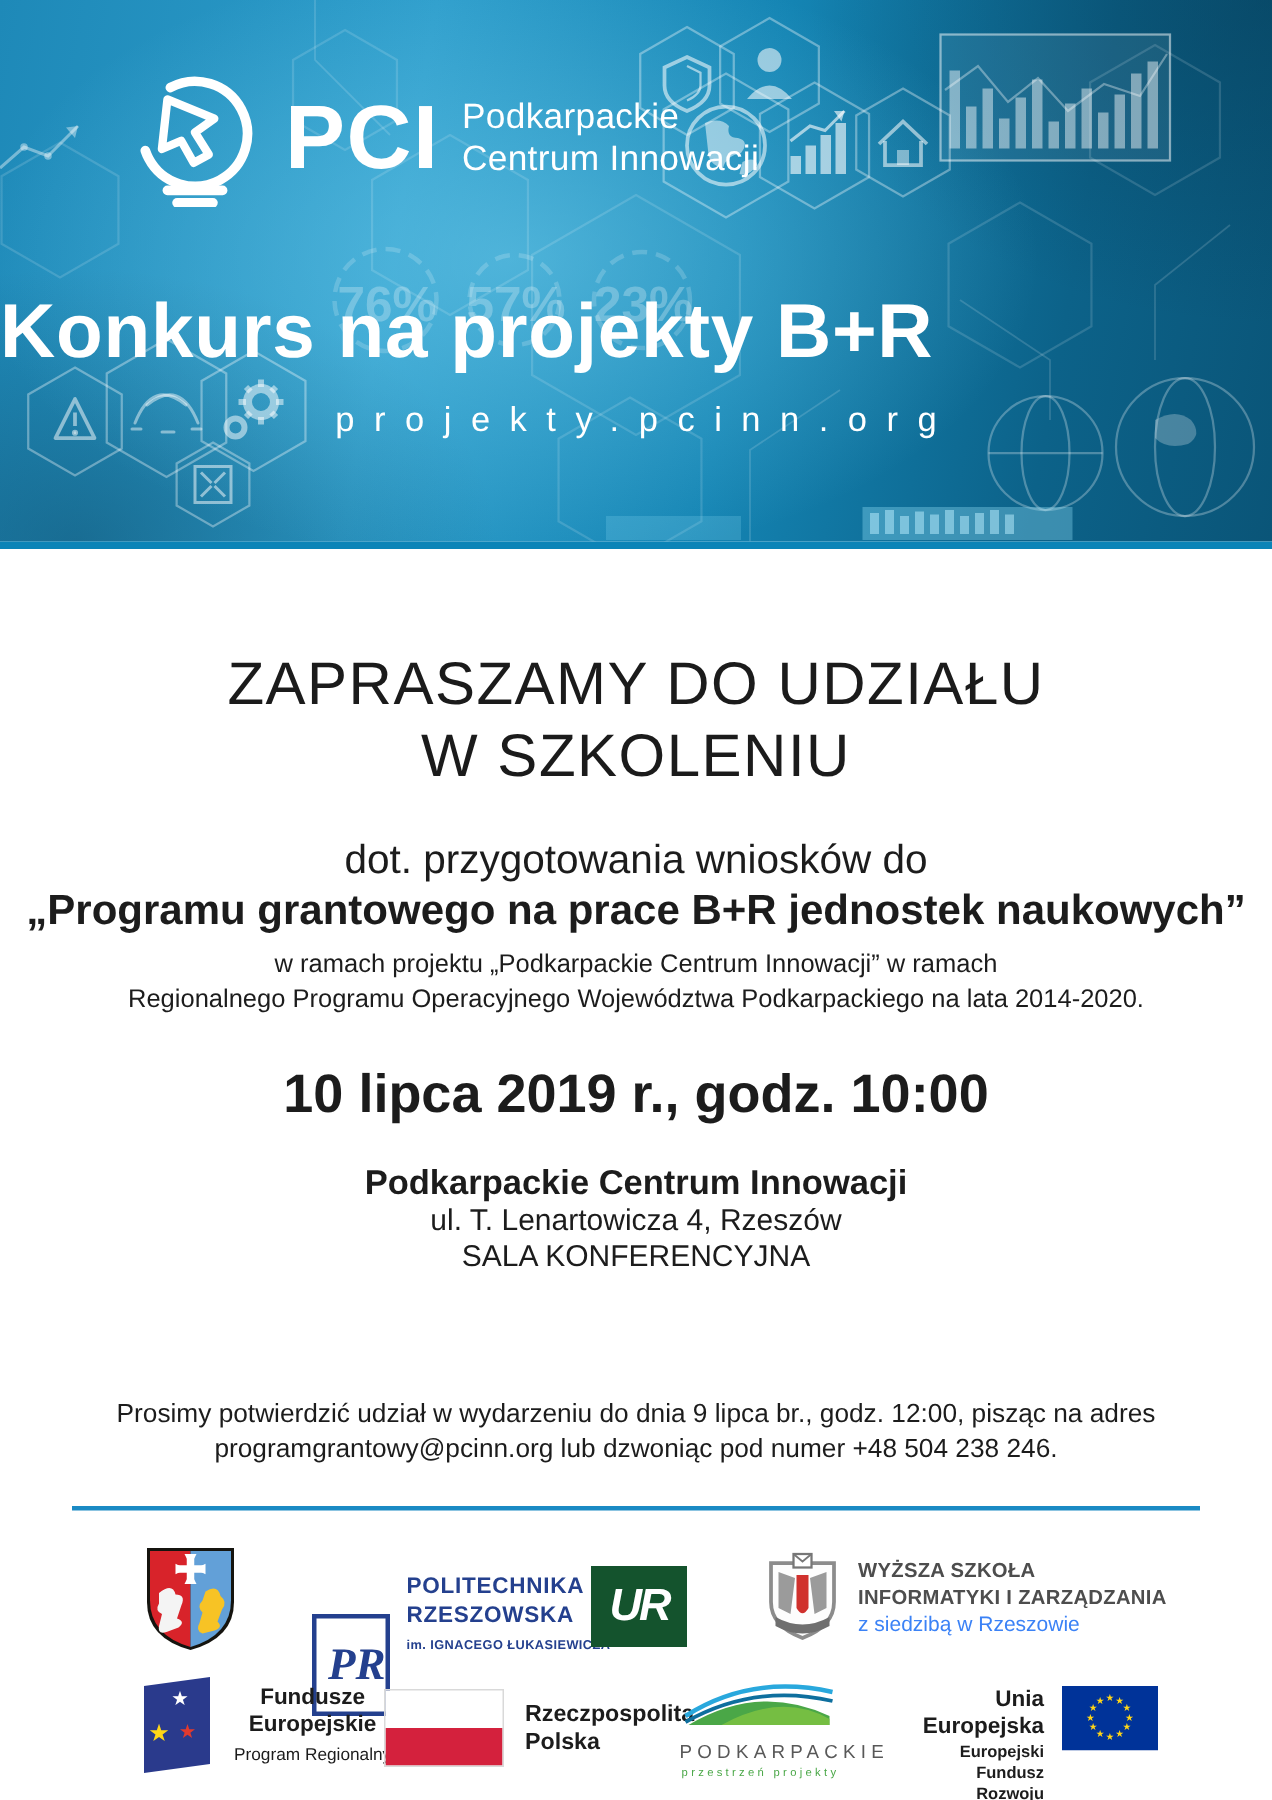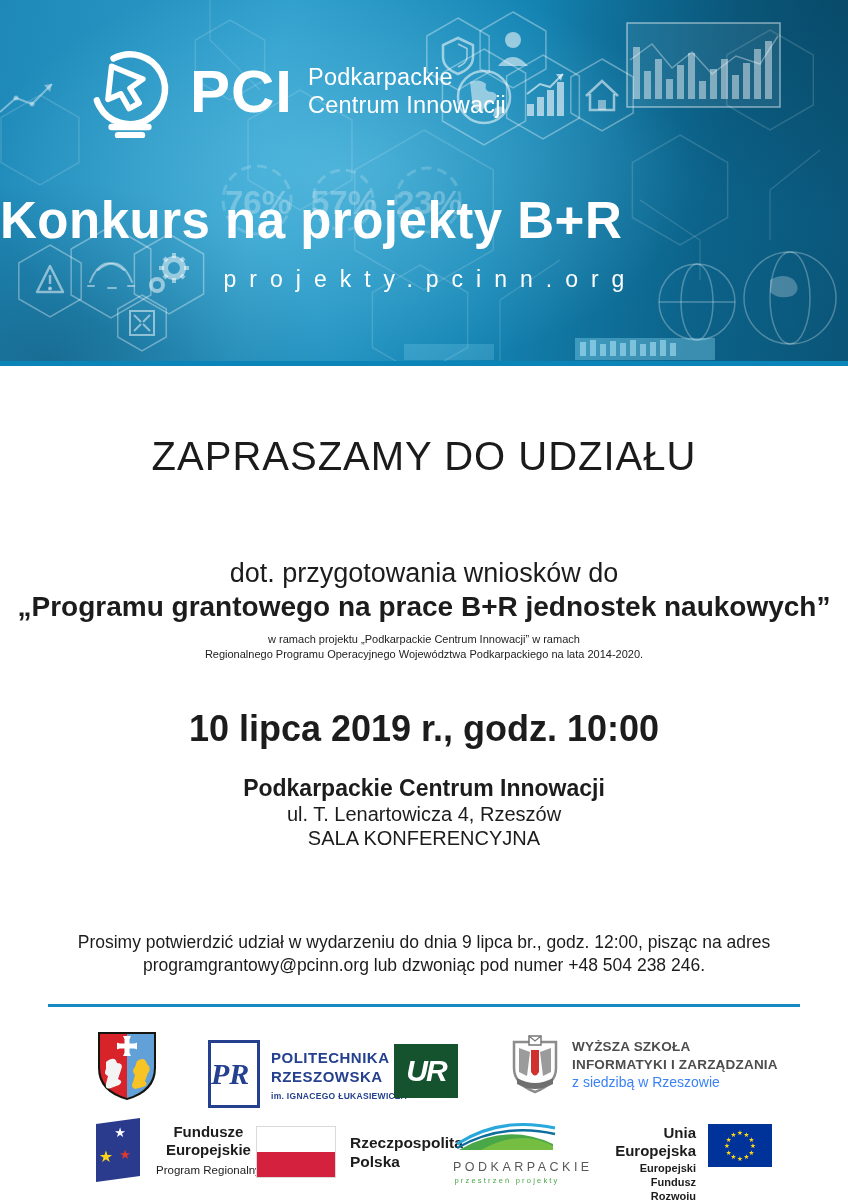--- a/index.html
+++ b/index.html
@@ -23,34 +23,34 @@
            font-size:23px;color:#fff;letter-spacing:13px;text-indent:13px;z-index:2;}
   .pct{position:absolute;top:184px;width:64px;text-align:center;z-index:1;
        font-size:33px;font-weight:700;color:rgba(255,255,255,.26);}
   .pct1{left:225px}.pct2{left:311px}.pct3{left:396px}
 
   
   .bt{position:absolute;left:0;width:100%;text-align:center;}
   .invite{top:432px;font-size:40px;font-weight:300;line-height:1.2;letter-spacing:1px;color:#1b1b1b;}
   .subject-intro{top:558px;font-size:27px;font-weight:300;}
   .subject-bold{top:591px;font-size:28px;font-weight:700;}
-  .context{top:632px;font-size:11px;line-height:1.35;}
+  .context{top:632px;font-size:17px;line-height:1.35;}
   .datetime{top:708px;font-size:36px;font-weight:700;}
   .venue-name{top:775px;font-size:23px;font-weight:700;}
   .venue-address{top:803px;font-size:20px;}
   .venue-room{top:827px;font-size:20px;}
   .rsvp{top:931px;font-size:17.5px;line-height:1.33;}
   .divider{position:absolute;top:1004px;left:48px;width:752px;height:3px;background:#1a8ac4;}
 
   
   .flogo{position:absolute;display:flex;align-items:center;}
   .herb{left:96px;top:1030px;}
   .prz{left:208px;top:1040px;align-items:flex-start;}
   .prz-box{width:46px;height:62px;border:3px solid #24408e;background:#fff;position:relative;
-           display:flex;align-items:center;justify-content:flex-start;}
+           display:flex;align-items:center;justify-content:flex-end;margin-top:36px;}
   .prz-mono{font-family:"Liberation Serif","DejaVu Serif",serif;font-style:italic;
             font-size:30px;font-weight:700;color:#24408e;line-height:1;}
   .prz-text{margin-left:11px;padding-top:9px;color:#24408e;}
   .prz-l1{font-size:15px;font-weight:700;letter-spacing:.5px;line-height:1.25;}
   .prz-l3{font-size:8.5px;font-weight:700;margin-top:4px;letter-spacing:.3px;}
   .ur{left:394px;top:1044px;width:64px;height:54px;background:#14532d;color:#fff;
       justify-content:center;font-size:30px;font-weight:700;font-style:italic;letter-spacing:-2px;}
   .wsiiz{left:510px;top:1034px;}
   .wsiiz-text{margin-left:12px;}
   .wsiiz-b{font-size:13.5px;font-weight:700;color:#4d4d4d;line-height:1.3;letter-spacing:.2px;}
@@ -261,20 +261,21 @@
         <div>Centrum Innowacji</div>
       </div>
     </div>
 
     <div class="hdr-title">Konkurs na projekty B+R</div>
     <div class="hdr-url">projekty.pcinn.org</div>
   </div>
 
   <div class="bt invite">
     <div>ZAPRASZAMY DO UDZIAŁU</div>
+    <div>W SZKOLENIU</div>
   </div>
 
   <div class="bt subject-intro">dot. przygotowania wniosków do</div>
   <div class="bt subject-bold">„Programu grantowego na prace B+R jednostek naukowych”</div>
 
   <div class="bt context">
     <div>w ramach projektu „Podkarpackie Centrum Innowacji” w ramach</div>
     <div>Regionalnego Programu Operacyjnego Województwa Podkarpackiego na lata 2014-2020.</div>
   </div>
 

